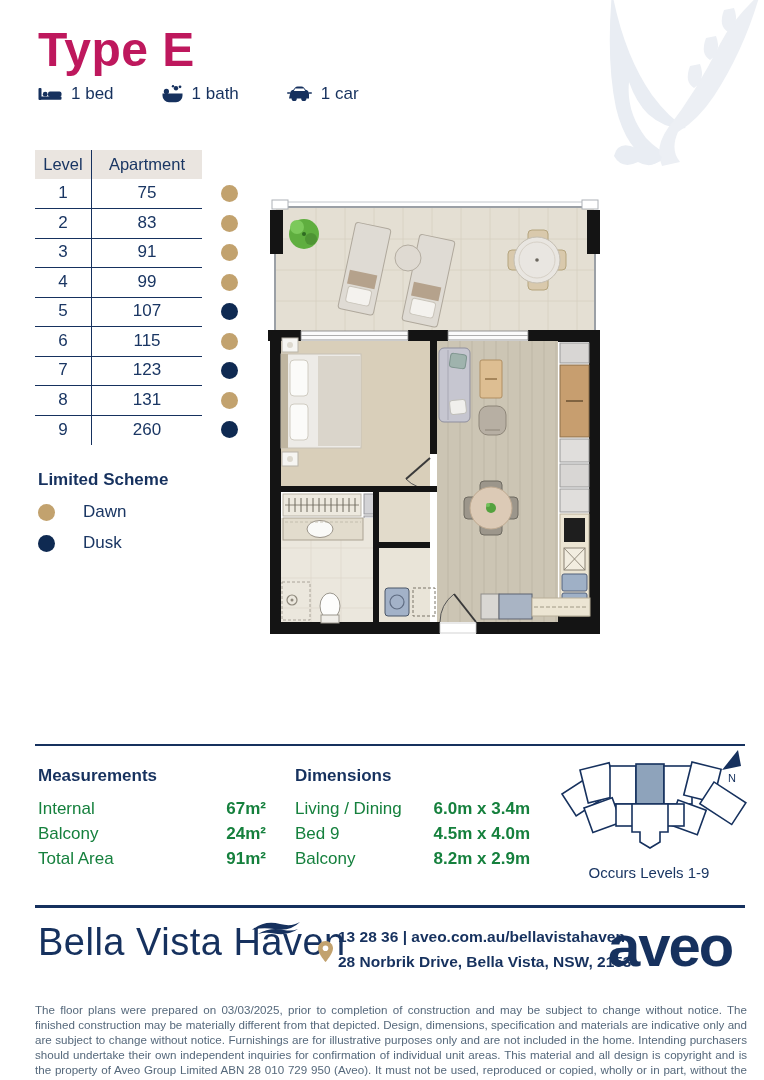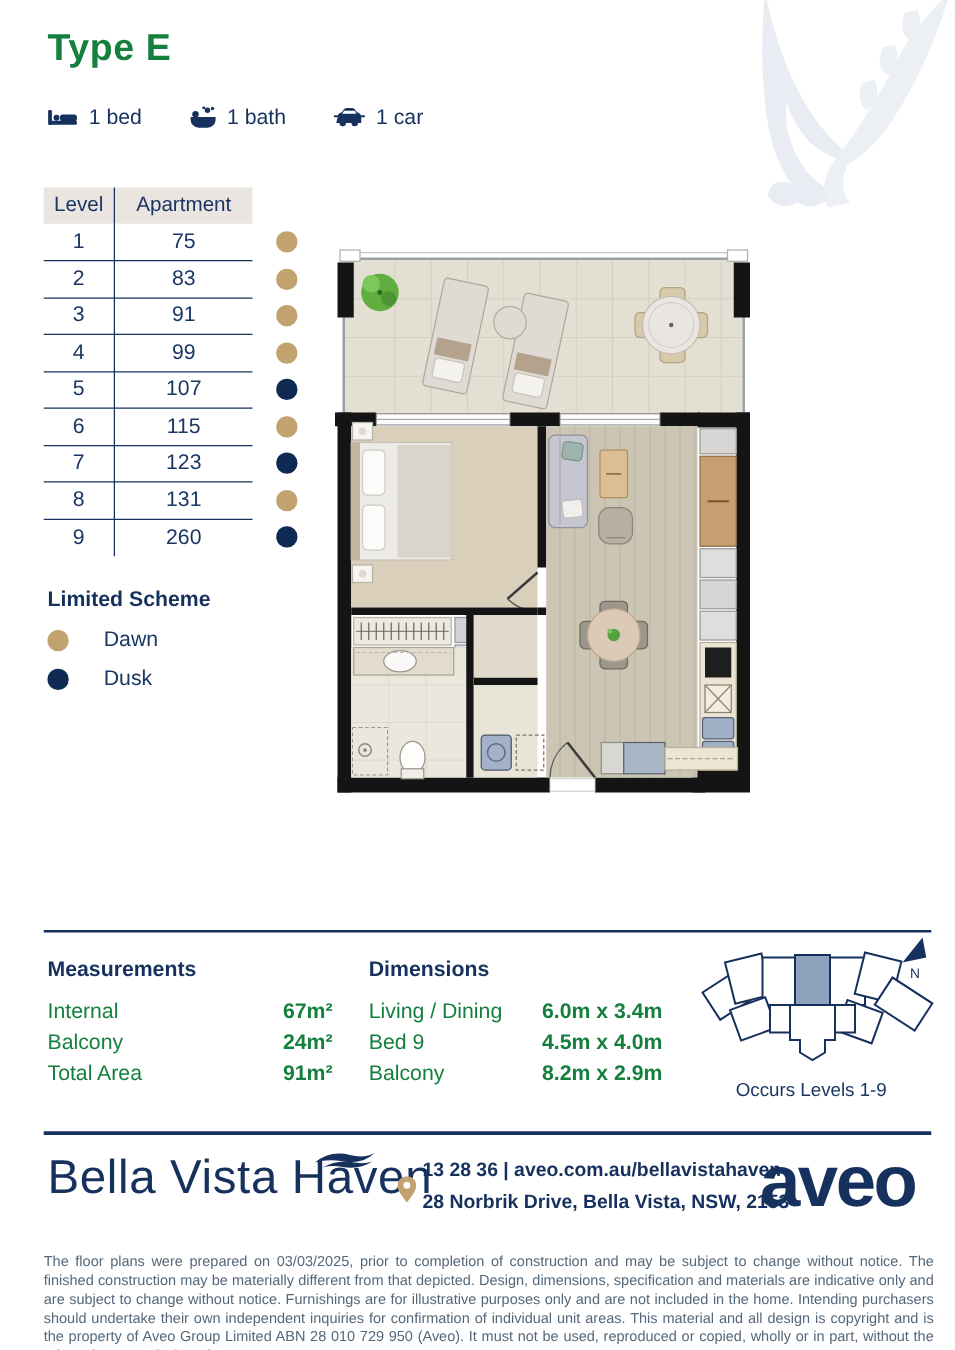--- a/index.html
+++ b/index.html
@@ -2,22 +2,22 @@
 <html><head>
 <meta charset="utf-8">
 <style>
   html,body{margin:0;padding:0;background:#ffffff;}
   .page{
     position:relative;width:764px;height:1080px;background:#ffffff;overflow:hidden;
     font-family:"Liberation Sans", sans-serif;color:#1A3663;
   }
   
   .deco-feather{position:absolute;top:0;right:0;width:190px;height:175px;}
-  .page-title{position:absolute;left:38px;top:22px;font-size:30px;font-weight:700;color:#15803d;letter-spacing:.5px;}
-  .features{position:absolute;left:38px;top:84px;display:flex;align-items:center;gap:38px;}
+  .page-title{position:absolute;left:38px;top:22px;font-size:48px;font-weight:700;color:#be185d;letter-spacing:.5px;}
+  .features{position:absolute;left:38px;top:84px;display:flex;align-items:center;gap:48px;}
   .feature{display:flex;align-items:center;gap:9px;font-size:17px;color:#16315E;}
   .feature svg{display:block;}
   
   .apt-table{position:absolute;left:35px;top:150px;}
   .trow{display:grid;grid-template-columns:57px 110px 36px;align-items:center;height:29.5px;}
   .trow.head{height:29px;}
   .cell{font-size:17px;text-align:center;color:#1A3663;height:100%;display:flex;align-items:center;justify-content:center;}
   .head .cell{background:#EAE5E0;font-size:16.5px;}
   .cell.lvl{border-right:1.5px solid #16315E;}
   .body-row .cell.lvl,.body-row .cell.apt{border-bottom:1px solid #16315E;}

